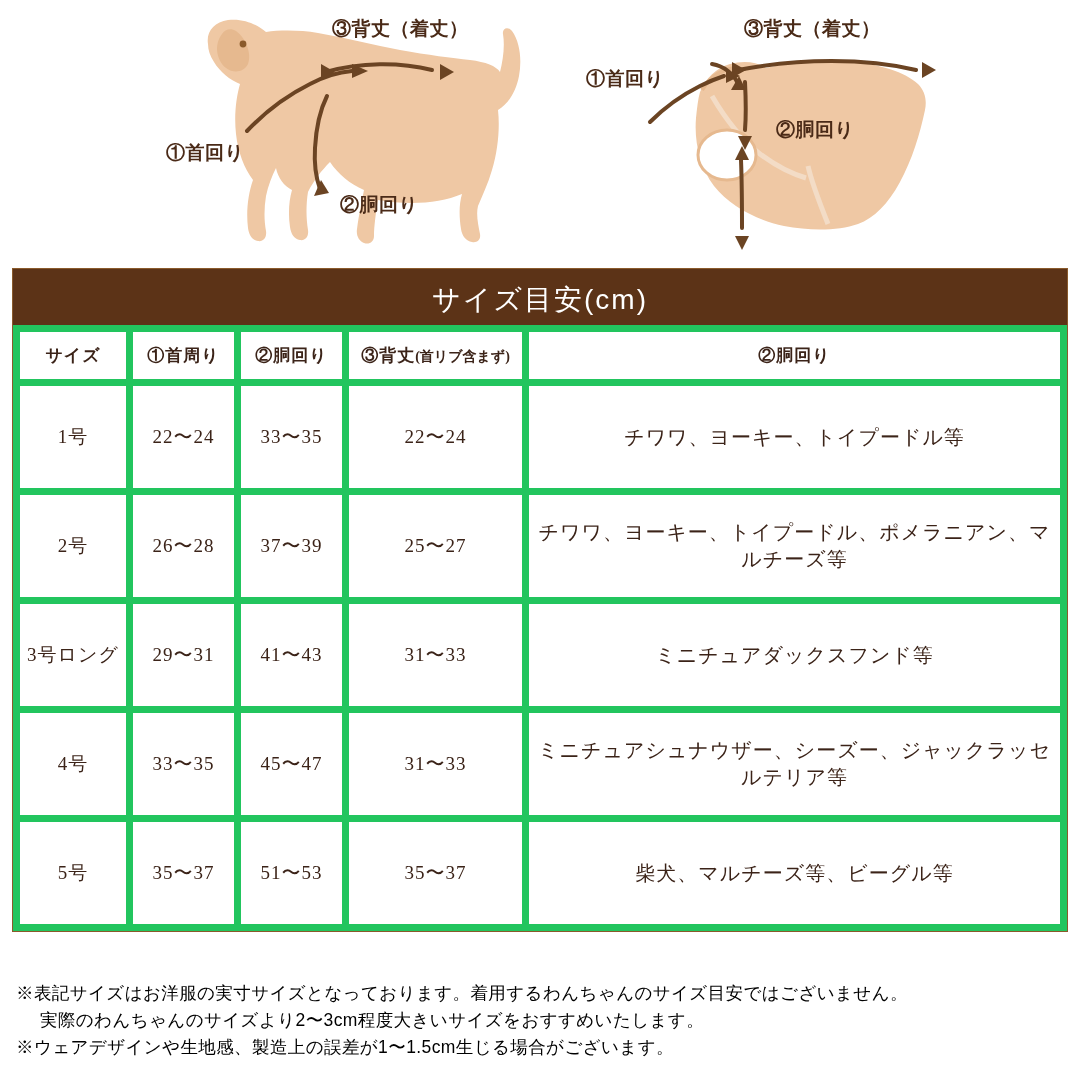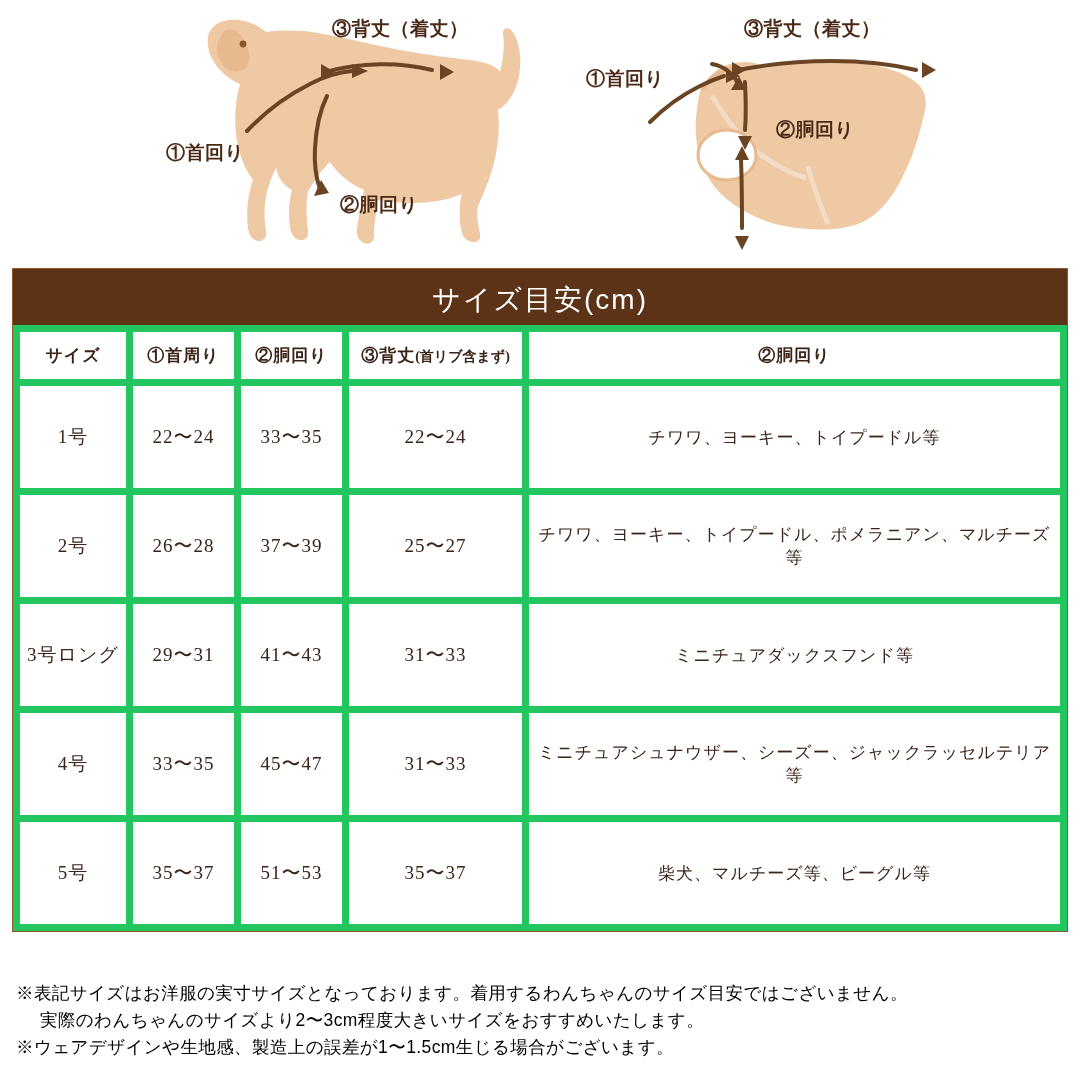--- a/index.html
+++ b/index.html
@@ -80,21 +80,21 @@
   .hdr-note {
     font-size: 14px;
     letter-spacing: 0;
   }
   table.size-table tbody td {
     font-size: 19px;
     height: 100px;
     letter-spacing: 1px;
   }
   table.size-table tbody td.breeds {
-    font-size: 17px;
+    font-size: 20px;
     letter-spacing: 1px;
     margin-left: 20px;
   }
   col.c1 { width: 113px; }
   col.c2 { width: 108px; }
   col.c3 { width: 108px; }
   col.c4 { width: 180px; }
   col.c5 { width: auto; }
 
   

